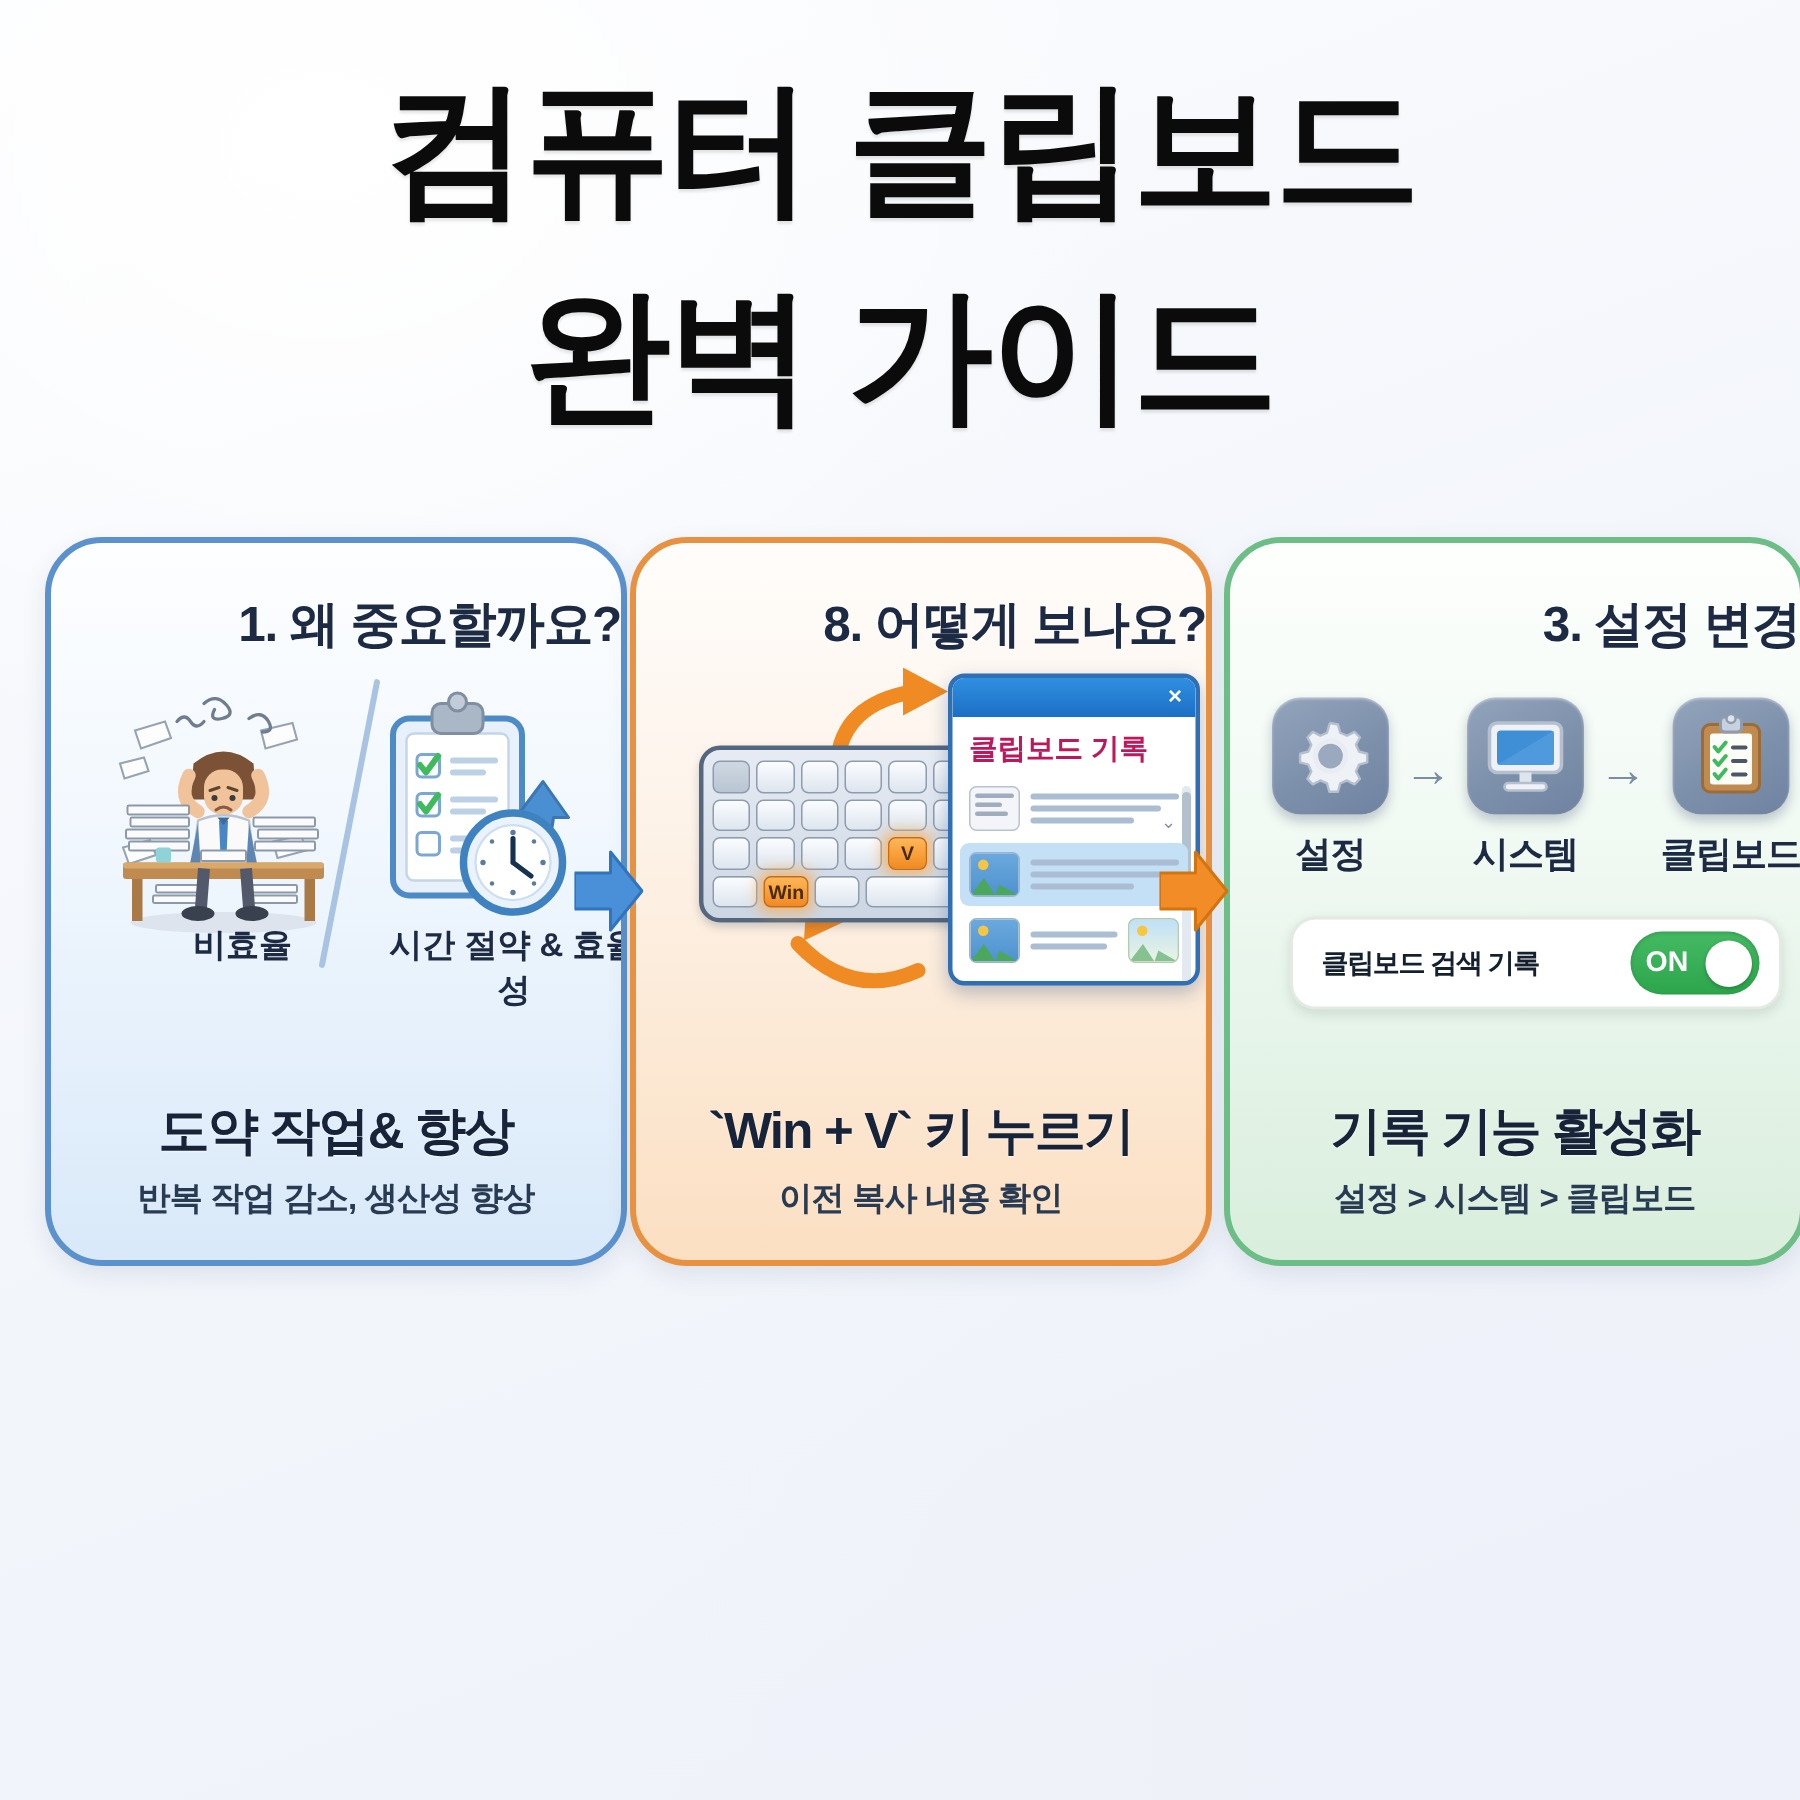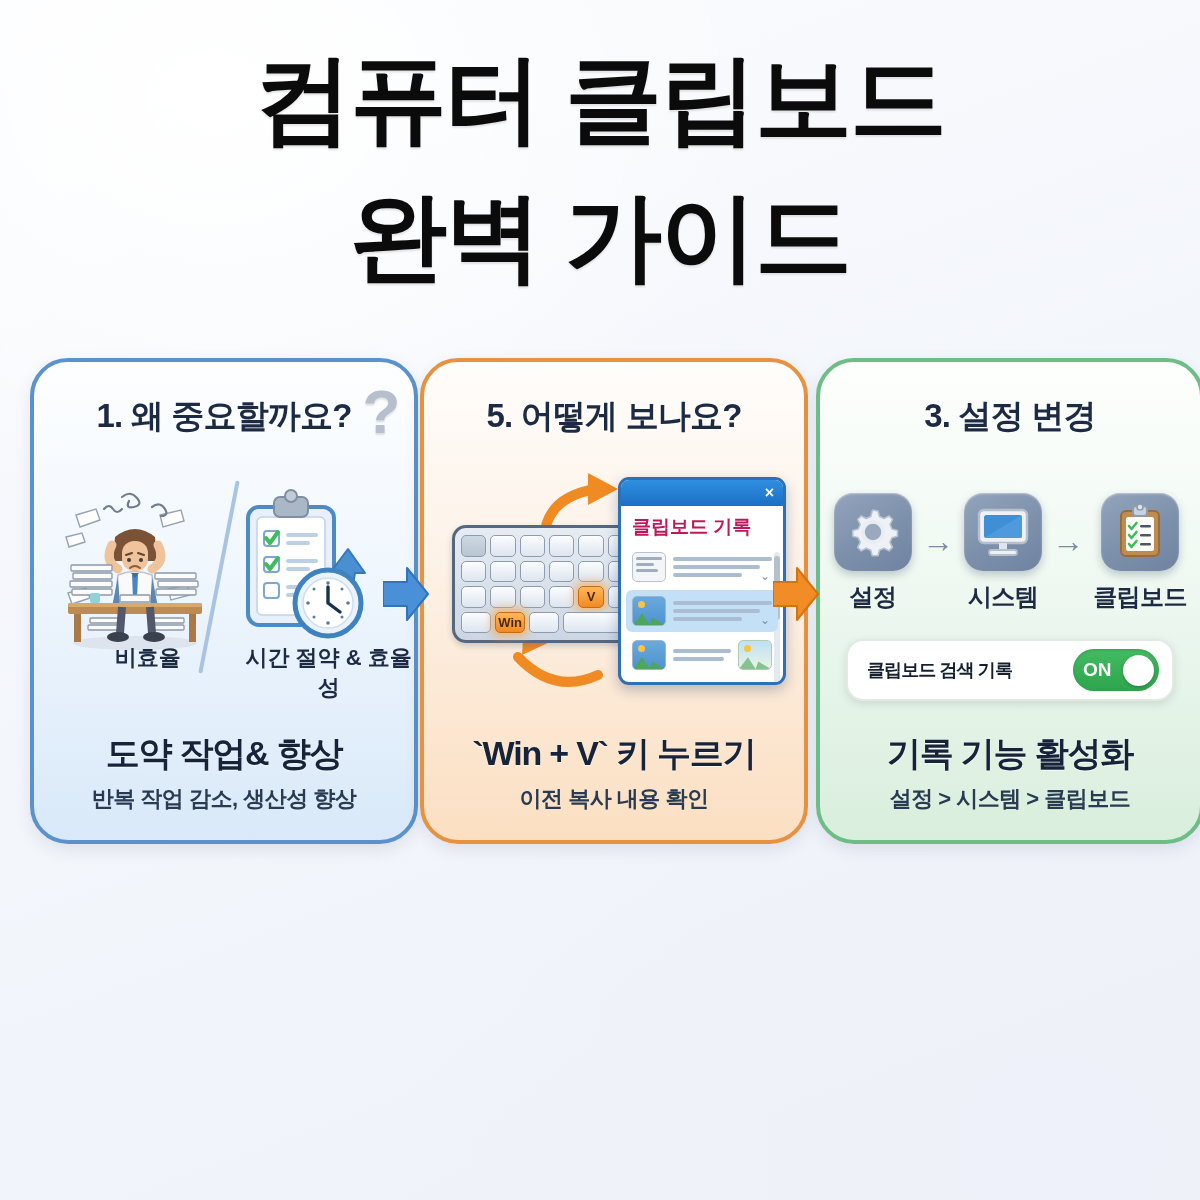--- a/index.html
+++ b/index.html
@@ -51,22 +51,21 @@
     top: 0;
     width: 388px;
     height: 486px;
     border-radius: 38px;
     border-width: 4px;
     border-style: solid;
     box-shadow: 0 6px 16px rgba(40,60,100,0.10);
     overflow: hidden;
     display: flex;
     flex-direction: column;
-    align-items: center;
-    gap: 28px;
+    align-items: flex-end;
   }
 
   .card-1 { left: 30px;  border-color: #5b92cd; background: linear-gradient(180deg, #fdfeff 0%, #f2f8fe 38%, #d9e9f9 100%); }
   .card-2 { left: 420px; border-color: #e89141; background: linear-gradient(180deg, #fffdfb 0%, #fdf3e9 38%, #fbdfc2 100%); }
   .card-3 { left: 816px; border-color: #6cbd86; background: linear-gradient(180deg, #fdfffd 0%, #f2faf4 38%, #d9eedd 100%); }
 
   .card-heading {
     margin-top: 32px;
     font-size: 33px;
     font-weight: 800;
@@ -400,21 +399,21 @@
     </div>
 
     <div class="card-foot">
       <div class="foot-main">도약 작업&amp; 향상</div>
       <div class="foot-sub">반복 작업 감소, 생산성 향상</div>
     </div>
   </div>
 
   <div class="card card-2">
     <div class="card-heading">
-      <span>5. 어떻게 보나요?</span>
+      <span>8. 어떻게 보나요?</span>
     </div>
 
     <div class="art">
 
       <svg class="arc arc-top" width="120" height="72" viewBox="0 0 120 72">
         <path d="M10 66 q2 -42 52 -50" stroke="#f08a22" stroke-width="10" fill="none" stroke-linecap="round"></path>
         <path d="M54 0 l30 16 -30 16z" fill="#f08a22"></path>
       </svg>
       <svg class="arc arc-bot" width="130" height="66" viewBox="0 0 130 66">
         <path d="M120 54 q-44 20 -80 -18" stroke="#f08a22" stroke-width="10" fill="none" stroke-linecap="round"></path>

